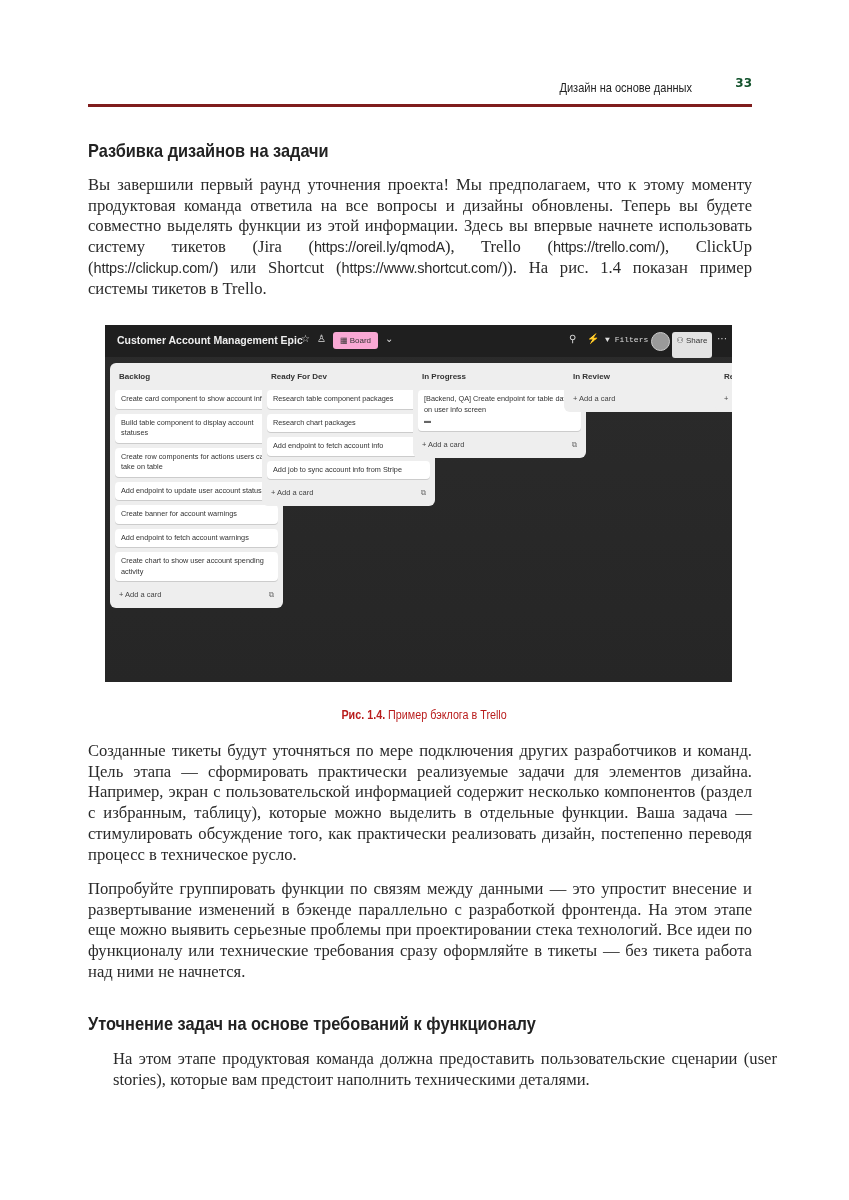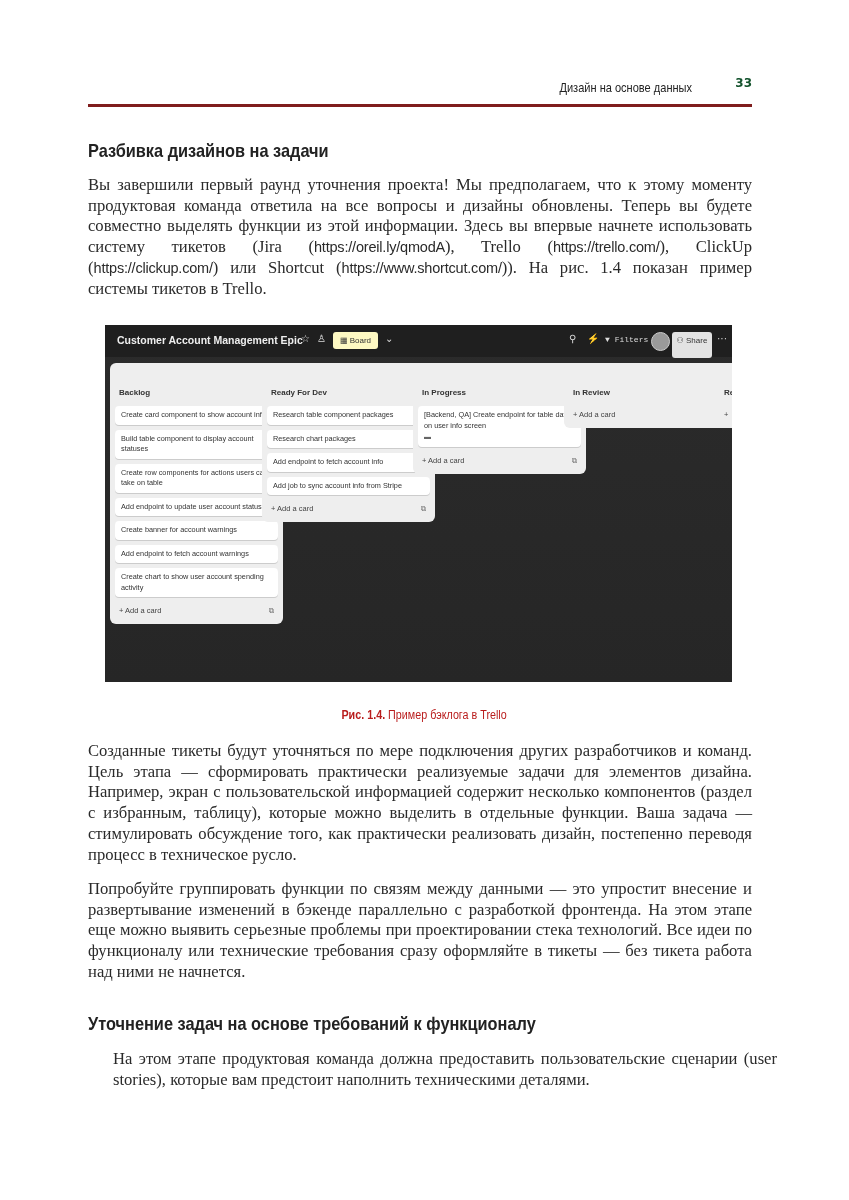--- a/index.html
+++ b/index.html
@@ -9,26 +9,26 @@
   .running-head .pagenum { position: absolute; right: 0; top: 0; font-family: "DejaVu Sans", sans-serif; font-weight: bold; font-size: 12px; color: #14532d; }
   h2.sec { position: absolute; left: 88px; margin: 0; font-family: "Liberation Sans", sans-serif; font-weight: bold; font-size: 19px; color: #222; transform: scaleX(0.86); transform-origin: left; white-space: nowrap; }
   p.body { position: absolute; left: 88px; width: 664px; margin: 0; font-family: "Liberation Serif", serif; font-size: 16.6px; line-height: 20.7px; text-align: justify; color: #2a2a2a; }
   .mono-url { font-family: "Liberation Sans", sans-serif; font-size: 14.5px; letter-spacing: -0.2px; }
 
   
   .figure { position: absolute; left: 105px; top: 325px; width: 627px; height: 357px; background: linear-gradient(180deg,#2b2b2b 0%, #262626 100%); overflow: hidden; font-family: "Liberation Sans", sans-serif; }
   .fig-top { position: absolute; left: 0; top: 0; width: 627px; height: 32px; background: #1f1f1f; }
   .board-title { position: absolute; left: 12px; top: 9px; font-size: 10.5px; font-weight: bold; color: #eee; white-space: nowrap; }
   .tb-icon { position: absolute; top: 8px; font-size: 10px; color: #ddd; }
-  .board-btn { position: absolute; left: 228px; top: 7px; width: 45px; height: 17px; background: #fef9c3; border-radius: 3px; font-size: 8px; color: #333; line-height: 17px; text-align: center; }
+  .board-btn { position: absolute; left: 228px; top: 7px; width: 45px; height: 17px; background: #f9a8d4; border-radius: 3px; font-size: 8px; color: #333; line-height: 17px; text-align: center; }
   .filters { position: absolute; left: 500px; top: 10px; font-size: 8px; color: #ddd; font-family: Liberation Mono, monospace; }
   .avatar { position: absolute; left: 546px; top: 7px; width: 17px; height: 17px; border-radius: 50%; background: #9a9a9a; border: 1px solid #ccc; }
   .share-btn { position: absolute; left: 567px; top: 7px; width: 40px; height: 26px; background: #e3e3e3; border-radius: 3px; font-size: 8px; color: #333; line-height: 17px; text-align: center; }
   .more-top { position: absolute; left: 612px; top: 8px; font-size: 10px; color: #ddd; }
-  .list { position: absolute; top: 38px; width: 173px; background: #eeeeee; border-radius: 6px; padding: 22px 5px 4px 5px; box-sizing: border-box; }
+  .list { position: absolute; top: 38px; width: 173px; background: #eeeeee; border-radius: 6px; padding: 6px 5px 4px 5px; box-sizing: border-box; }
   .list-head { height: 16px; position: relative; font-size: 8px; font-weight: bold; color: #333; padding-left: 4px; line-height: 16px; }
   .list-head .dots { position: absolute; right: 4px; top: 0; color: #888; font-weight: normal; }
   .card { background: #fff; border-radius: 4px; margin-top: 5px; padding: 4px 6px; font-size: 7.3px; line-height: 10.5px; color: #333; box-shadow: 0 1px 0 #ccc; }
   .card .comment { display: block; font-size: 7px; color: #666; margin-top: 1px; }
   .add-card { height: 18px; position: relative; margin-top: 5px; font-size: 7.5px; color: #444; line-height: 18px; padding-left: 4px; }
   .add-card .tmpl { position: absolute; right: 4px; top: 0; color: #666; }
 
   .caption { position: absolute; left: 0; width: 849px; top: 708px; text-align: center; font-family: "Liberation Sans", sans-serif; font-size: 12.5px; color: #b91c1c; }
   .caption b { font-weight: bold; }
   .caption span.inner { display: inline-block; transform: scaleX(0.86); }

